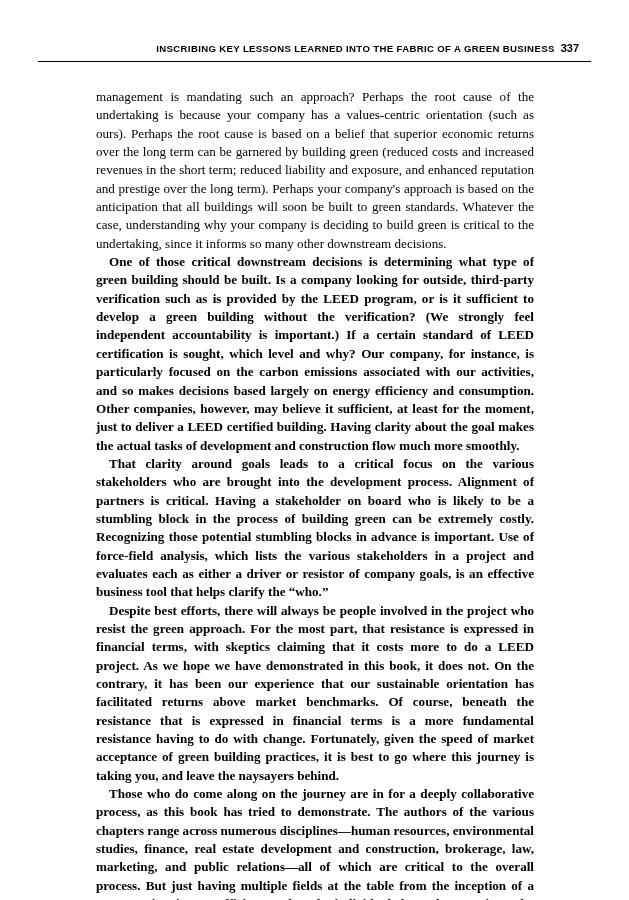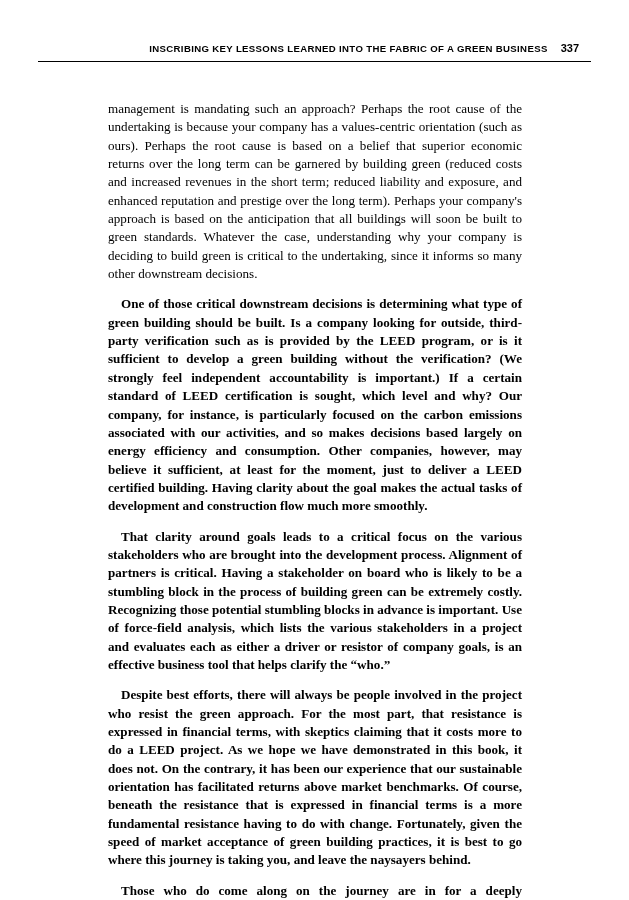--- a/index.html
+++ b/index.html
@@ -32,21 +32,21 @@
     font-family: "Liberation Sans", sans-serif;
     font-weight: bold;
     font-size: 9.6px;
     letter-spacing: 0.35px;
   }
   .header-title {
     text-transform: uppercase;
     white-space: nowrap;
   }
   .header-page {
-    margin-left: 13px;
+    margin-left: 6px;
     font-size: 11px;
     letter-spacing: 0;
     text-align: right;
   }
   .rule {
     position: absolute;
     left: 38px;
     right: 38px;
     top: 61px;
     height: 1.4px;
@@ -57,21 +57,21 @@
     top: 88px;
     left: 96px;
     width: 438px;
     font-size: 13.1px;
     line-height: 18.35px;
     text-align: justify;
     text-justify: inter-word;
     hyphens: manual;
   }
   .body-text p {
-    margin: 12px;
+    margin: 0;
   }
   .body-text p.indent {
     text-indent: 13px;
     font-weight: bold;
   }
 </style>
 </head>
 <body>
 
 <div class="page">

